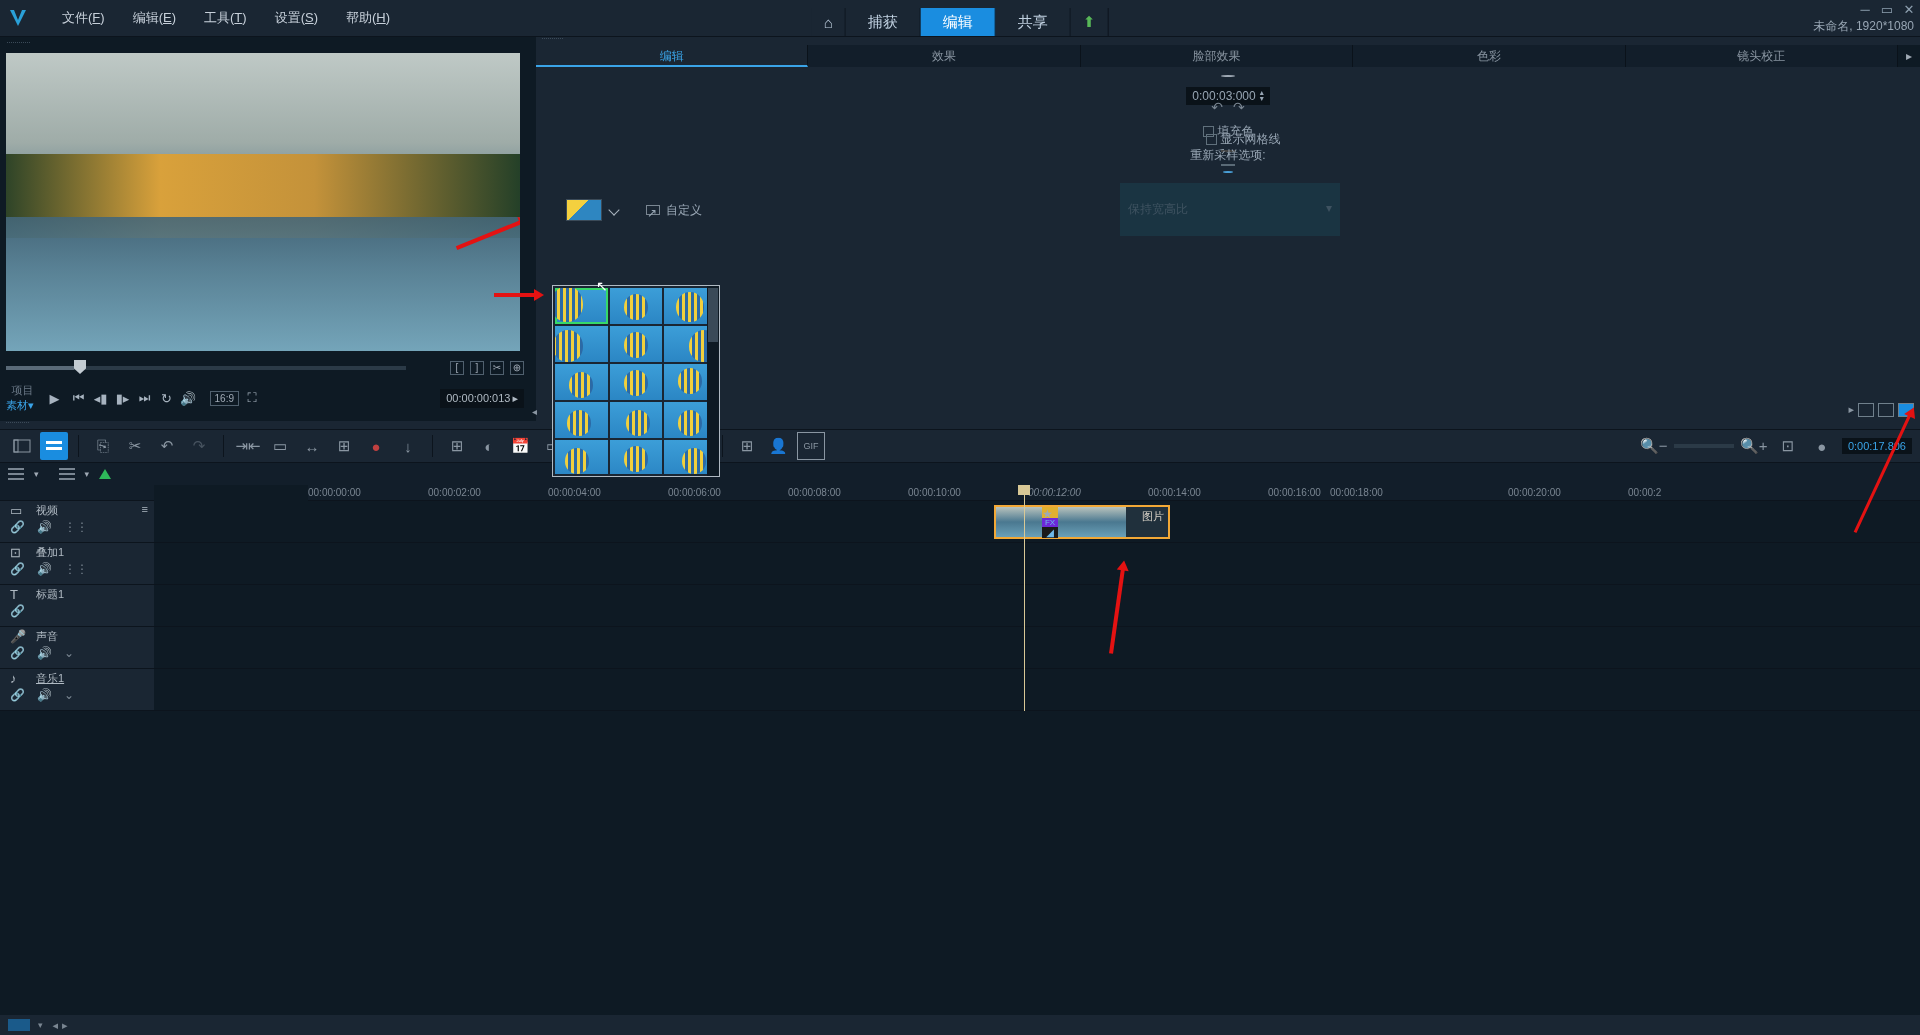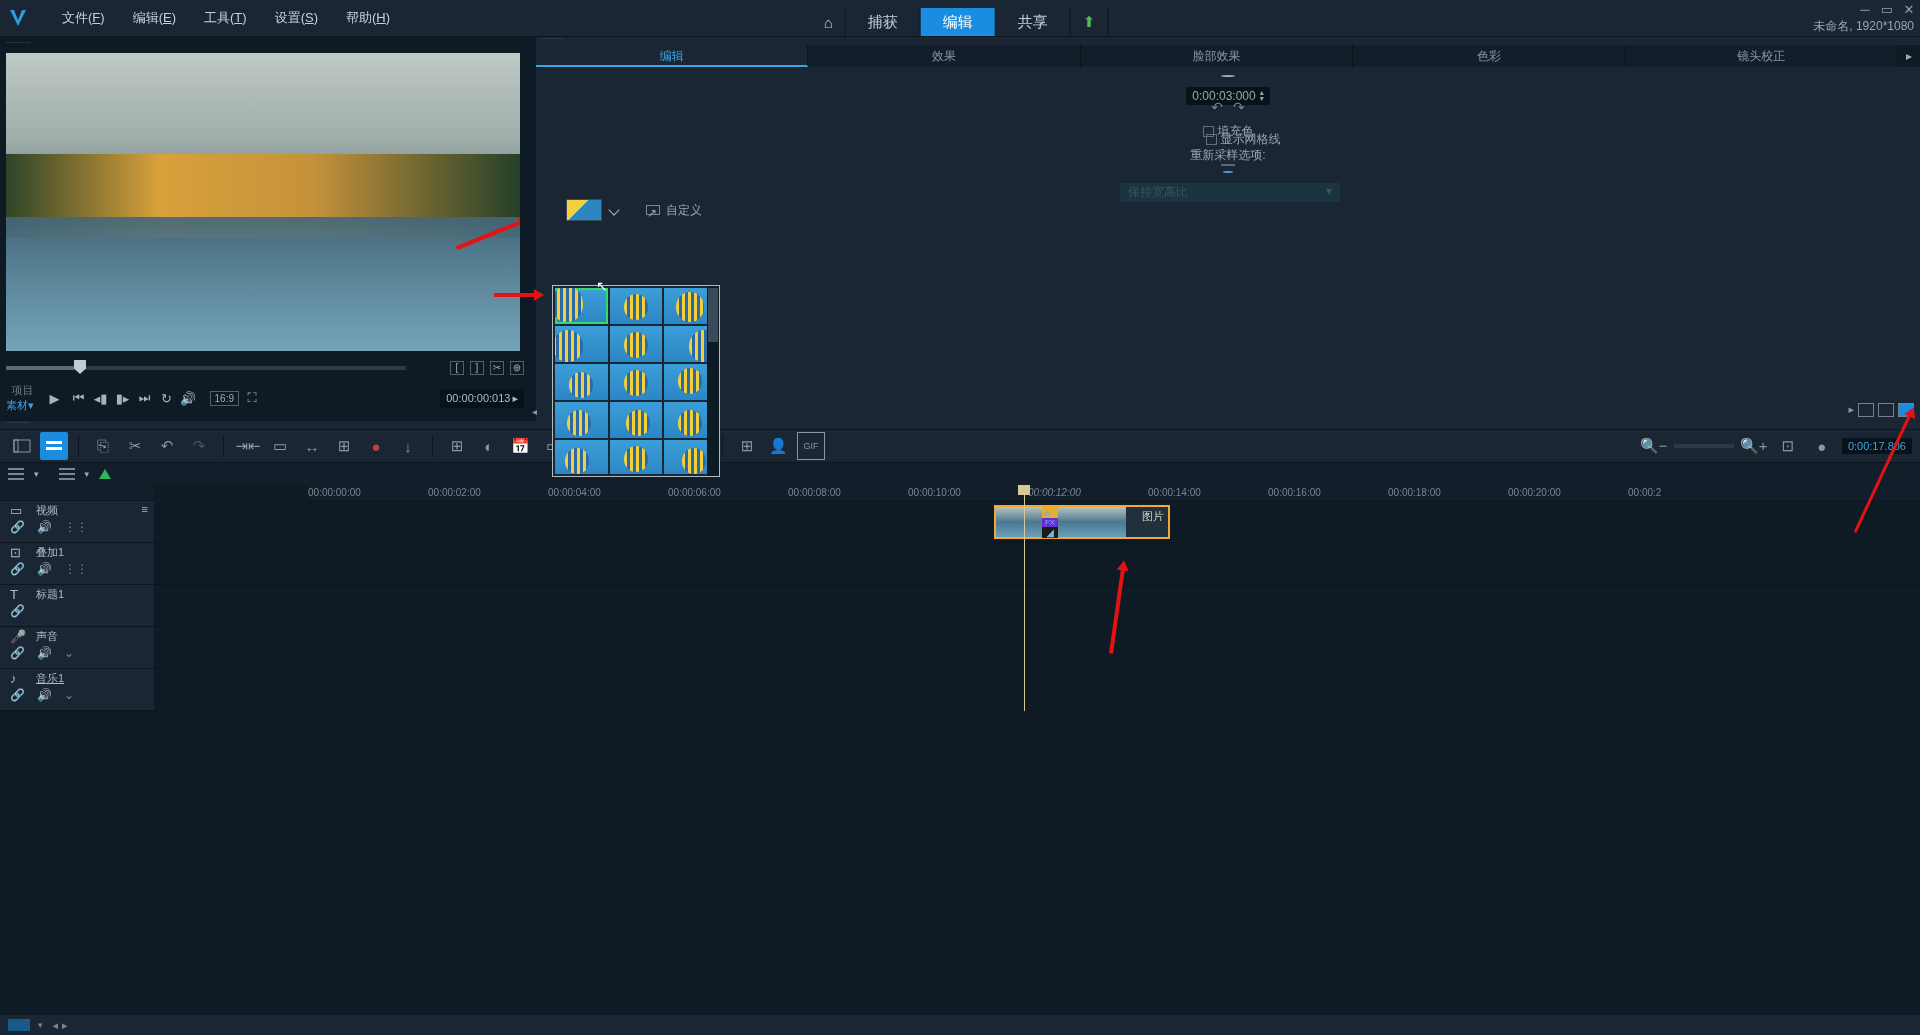--- a/index.html
+++ b/index.html
@@ -58,21 +58,21 @@
 .clock-icon::after { content:''; position:absolute; left:50%; top:10%; width:1px; height:40%; background:#a0aab5; }
 .tc-input { background:#0a1219; padding:2px 6px; display:flex; align-items:center; gap:4px; }
 .undo-redo { display:flex; gap:10px; }
 .undo-redo span { font-size:14px; color:#7a8692; }
 .checkbox-square { width:11px; height:11px; border:1px solid #60707c; display:inline-block; margin-right:4px; }
 .grid-icon { width:14px; height:10px; border:1px solid #5a6a76; display:inline-block; position:relative; }
 .grid-icon::before { content:''; position:absolute; inset:0; background: repeating-linear-gradient(to right, transparent 0 3px, #5a6a76 3px 4px), repeating-linear-gradient(to bottom, transparent 0 3px, #5a6a76 3px 4px); }
 .color-swatch { width:14px; height:14px; background:#fff; border:1px solid #444; }
 .radio-circle { width:10px; height:10px; border:1px solid #4aa0d8; border-radius:50%; position:relative; margin-right:4px; }
 .radio-circle.selected::after { content:''; position:absolute; inset:2px; background:#4aa0d8; border-radius:50%; }
-.dropdown-box { background:#1a3442; padding:1px 8px; width:220px; font-size:12px; color:#3e5260; display:flex; justify-content:space-between; }
+.dropdown-box { background:#1a3442; padding:18px 8px; width:220px; font-size:12px; color:#3e5260; display:flex; justify-content:space-between; }
 .pz-row { display:flex; align-items:center; gap:6px; margin-top:4px; }
 .pz-thumb { width:36px; height:22px; background: linear-gradient(135deg, #f4d03f 40%, #2e86c1 40%); border:1px solid #3b4a58; }
 .pz-caret { width:8px; height:8px; border-right:1px solid #aab4be; border-bottom:1px solid #aab4be; transform:rotate(45deg); }
 .custom-icon { width:14px; height:10px; border:1px solid #7a8692; position:relative; }
 
 
 .preset-popup { position:absolute; left:552px; top:285px; width:168px; background:#1a2633; border:1px solid #b0bac3; z-index:50; padding:2px; }
 .preset-grid-inner { display:grid; grid-template-columns: repeat(3, 1fr); gap:2px; max-height:186px; overflow:hidden; }
 .preset-cell { height:36px; background: linear-gradient(to bottom, #3c9ed8 0%, #2b86c4 100%); position:relative; overflow:hidden; }
 .preset-cell.selected { outline:2px solid #36d86a; outline-offset:-2px; }
@@ -436,21 +436,21 @@
   <div class="ruler" style="flex:1;">
     <div class="ruler-tick" style="left:0px;">00:00:00:00</div>
     <div class="ruler-tick" style="left:120px;">00:00:02:00</div>
     <div class="ruler-tick" style="left:240px;">00:00:04:00</div>
     <div class="ruler-tick" style="left:360px;">00:00:06:00</div>
     <div class="ruler-tick" style="left:480px;">00:00:08:00</div>
     <div class="ruler-tick" style="left:600px;">00:00:10:00</div>
     <div class="ruler-tick" style="left:720px;font-style:italic;">00:00:12:00</div>
     <div class="ruler-tick" style="left:840px;">00:00:14:00</div>
     <div class="ruler-tick" style="left:960px;">00:00:16:00</div>
-    <div class="ruler-tick" style="left:1080px;">00:00:18:00</div>
+    <div class="ruler-tick" style="left:1022px;">00:00:18:00</div>
     <div class="ruler-tick" style="left:1200px;">00:00:20:00</div>
     <div class="ruler-tick" style="left:1320px;">00:00:2</div>
   </div>
 </div>
 
 <div class="tracks-container">
   <div class="track-headers">
     <div class="track-header">
       <div class="track-header-top">
           <span style="position:absolute; left:10px; font-size:13px;">▭</span>

